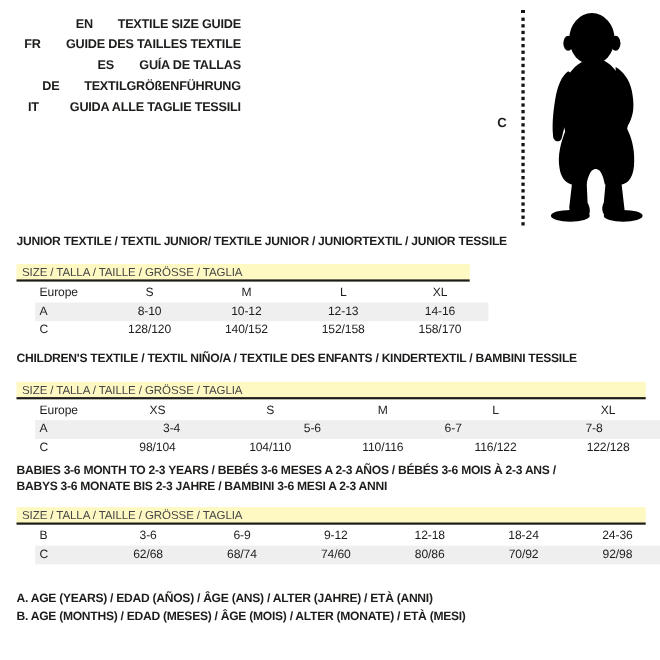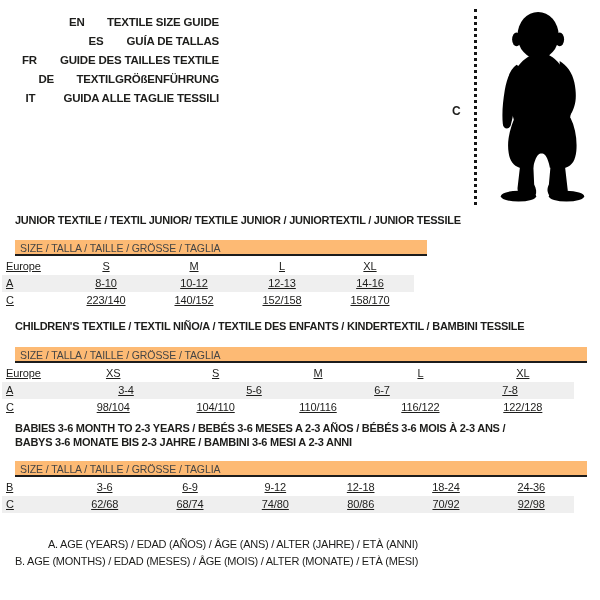--- a/index.html
+++ b/index.html
@@ -12,59 +12,59 @@
   .lang-row{display:flex;line-height:19px;font-size:11.5px;font-weight:bold;letter-spacing:-0.2px;justify-content:flex-end;}
   .lang-code{width:38px;flex:0 0 38px;}
   .lang-title{white-space:nowrap;}
   
   .dim-line{position:absolute;left:474px;top:9px;height:196px;width:0;border-left:3px dotted #151515;}
   .dim-label{position:absolute;left:452px;top:104px;font-size:12px;font-weight:bold;}
   .baby-svg{position:absolute;left:487px;top:6px;}
   
   .tbl-title{position:absolute;left:15px;font-size:11px;font-weight:bold;letter-spacing:-0.25px;line-height:13.5px;white-space:nowrap;}
   .size-bar{
-    position:absolute;left:15px;height:16px;background:#fdba74;border-bottom:2px solid #1c1c1c;
+    position:absolute;left:15px;height:16px;background:#fef9c3;border-bottom:2px solid #1c1c1c;
     font-size:10.5px;color:#454545;letter-spacing:-0.1px;line-height:16px;padding-left:5px;box-sizing:border-box;
   }
-  .tbl{position:absolute;left:2px;text-decoration:underline;}
+  .tbl{position:absolute;left:32px;}
   .t-row{display:flex;height:17px;line-height:17px;font-size:11px;letter-spacing:-0.1px;}
   .t-row.shaded{background:#efefef;}
   .t-cell{flex:1;text-align:center;}
   .t-cell.t-label{flex:0 0 56px;text-align:left;padding-left:4px;}
   
   #tbl1-title{top:214px;}
   #tbl1-bar{top:240px;width:412px;}
   #tbl1{top:258px;width:412px;}
   #tbl2-title{top:320px;}
   #tbl2-bar{top:347px;width:572px;}
   #tbl2{top:365px;width:572px;}
   #tbl3-title{top:422px;}
   #tbl3-bar{top:461px;width:572px;}
   #tbl3{top:479px;width:572px;}
   
   .legend{position:absolute;left:15px;top:536px;}
-  .legend-line{font-size:11px;font-weight:normal;letter-spacing:-0.25px;line-height:17.2px;white-space:nowrap;text-align:right;}
+  .legend-line{font-size:11px;font-weight:bold;letter-spacing:-0.25px;line-height:17.2px;white-space:nowrap;}
 </style>
 </head>
 <body>
 
 <div class="canvas">
 
   <div class="lang-block">
     <div class="lang-row">
       <span class="lang-code">EN</span>
       <span class="lang-title">TEXTILE SIZE GUIDE</span>
     </div>
     <div class="lang-row">
+      <span class="lang-code">FR</span>
+      <span class="lang-title">GUIDE DES TAILLES TEXTILE</span>
+    </div>
+    <div class="lang-row">
       <span class="lang-code">ES</span>
       <span class="lang-title">GUÍA DE TALLAS</span>
-    </div>
-    <div class="lang-row">
-      <span class="lang-code">FR</span>
-      <span class="lang-title">GUIDE DES TAILLES TEXTILE</span>
     </div>
     <div class="lang-row">
       <span class="lang-code">DE</span>
       <span class="lang-title">TEXTILGRÖßENFÜHRUNG</span>
     </div>
     <div class="lang-row">
       <span class="lang-code">IT</span>
       <span class="lang-title">GUIDA ALLE TAGLIE TESSILI</span>
     </div>
   </div>
@@ -99,21 +99,21 @@
       </div>
       <div class="t-row shaded">
         <div class="t-cell t-label">A</div>
         <div class="t-cell">8-10</div>
         <div class="t-cell">10-12</div>
         <div class="t-cell">12-13</div>
         <div class="t-cell">14-16</div>
       </div>
       <div class="t-row">
         <div class="t-cell t-label">C</div>
-        <div class="t-cell">223/140</div>
+        <div class="t-cell">128/120</div>
         <div class="t-cell">140/152</div>
         <div class="t-cell">152/158</div>
         <div class="t-cell">158/170</div>
       </div>
     </div>
 
   <div id="tbl2-title" class="tbl-title">
     <div>CHILDREN'S TEXTILE / TEXTIL NIÑO/A / TEXTILE DES ENFANTS / KINDERTEXTIL / BAMBINI TESSILE</div>
   </div>
   <div id="tbl2-bar" class="size-bar">SIZE / TALLA / TAILLE / GRÖSSE / TAGLIA</div>
@@ -155,21 +155,21 @@
         <div class="t-cell">6-9</div>
         <div class="t-cell">9-12</div>
         <div class="t-cell">12-18</div>
         <div class="t-cell">18-24</div>
         <div class="t-cell">24-36</div>
       </div>
       <div class="t-row shaded">
         <div class="t-cell t-label">C</div>
         <div class="t-cell">62/68</div>
         <div class="t-cell">68/74</div>
-        <div class="t-cell">74/80</div>
+        <div class="t-cell">74/60</div>
         <div class="t-cell">80/86</div>
         <div class="t-cell">70/92</div>
         <div class="t-cell">92/98</div>
       </div>
     </div>
 
   <div class="legend">
     <div class="legend-line">A. AGE (YEARS) / EDAD (AÑOS) / ÂGE (ANS) / ALTER (JAHRE) / ETÀ (ANNI)</div>
     <div class="legend-line">B. AGE (MONTHS) / EDAD (MESES) / ÂGE (MOIS) / ALTER (MONATE) / ETÀ (MESI)</div>
   </div>

